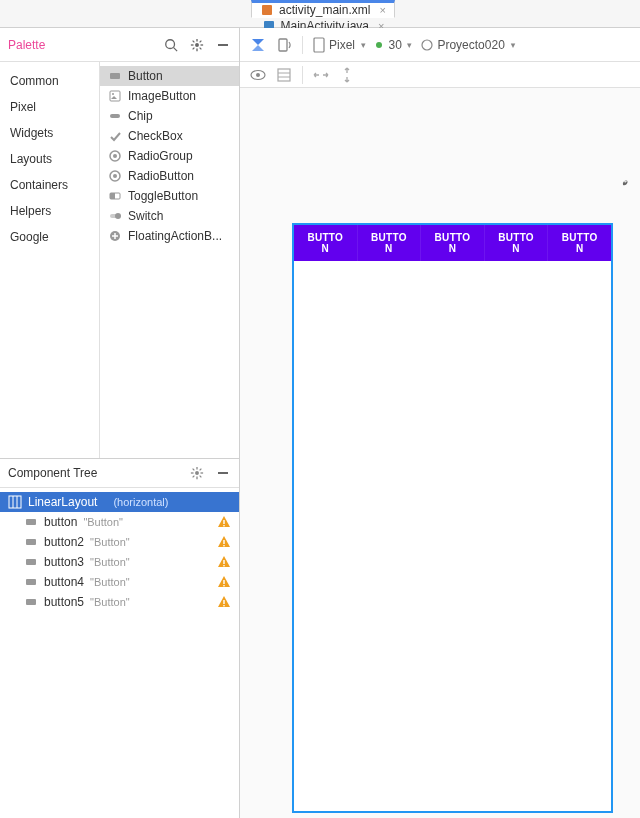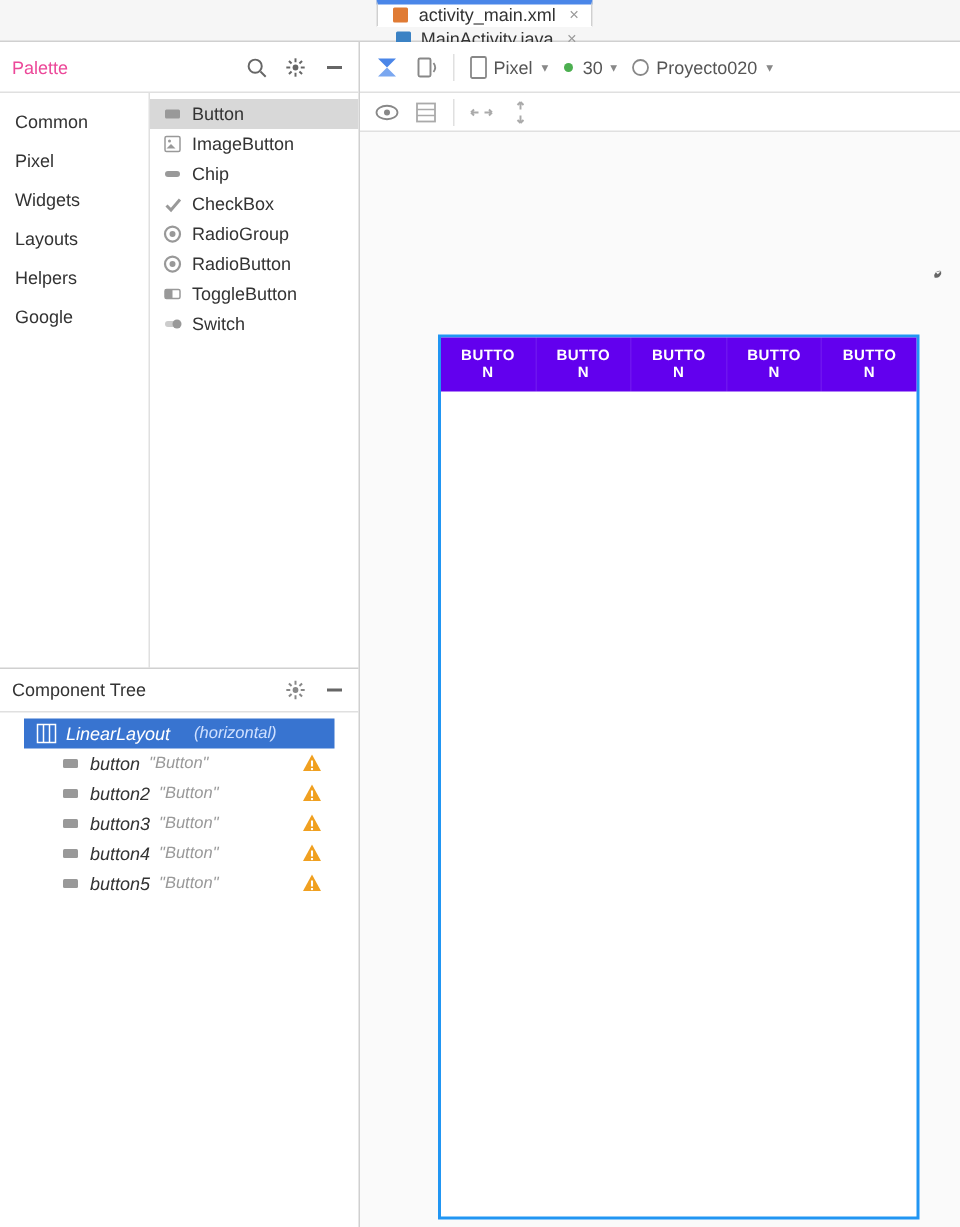--- a/index.html
+++ b/index.html
@@ -25,21 +25,21 @@
   .categories { width: 100px; border-right: 1px solid #e0e0e0; padding: 6px 0; }
   .cat-item { padding: 6px 10px; cursor: pointer; }
   .cat-item.selected { background: #e8e8e8; }
   .widgets { flex: 1; padding: 4px 0; overflow: auto; }
   .widget-item { display: flex; align-items: center; gap: 6px; padding: 3px 8px; cursor: grab; }
   .widget-item.selected { background: #d8d8d8; }
   .widget-icon { width: 14px; height: 14px; display: flex; align-items: center; justify-content: center; }
 
   
   .tree-header { display: flex; align-items: center; justify-content: space-between; height: 30px; padding: 0 8px; border-top: 1px solid #d0d0d0; border-bottom: 1px solid #e0e0e0; }
-  .tree-body { flex: 0 0 auto; padding: 4px 16px; font-style: italic; }
+  .tree-body { flex: 0 0 auto; padding: 4px 0; }
   .tree-row { display: flex; align-items: center; padding: 3px 8px; cursor: pointer; }
   .tree-row.selected { background: #3874d0; color: #fff; }
   .tree-row .detail { color: #999; margin-left: 6px; font-size: 11px; }
   .tree-row.selected .detail { color: #cfe0ff; margin-left: 16px; }
   .tree-indent { width: 16px; }
   .tree-icon { width: 14px; height: 14px; margin-right: 6px; }
   .warn-icon { margin-left: auto; width: 14px; height: 14px; }
 
   
   .designer { flex: 1; display: flex; flex-direction: column; background: #fafafa; }
@@ -110,20 +110,21 @@
         </span>
       </div>
     </div>
 
     <div class="palette-body">
       <div class="categories" id="categories">
           <div class="cat-item">Common</div>
           <div class="cat-item">Pixel</div>
           <div class="cat-item">Widgets</div>
           <div class="cat-item">Layouts</div>
+          <div class="cat-item">Containers</div>
           <div class="cat-item">Helpers</div>
           <div class="cat-item">Google</div>
         </div>
       <div class="widgets" id="widgets">
           <div class="widget-item selected">
             <span class="widget-icon">
               <svg width="14" height="14" viewBox="0 0 14 14">
                 <rect x="2" y="4" width="10" height="6" rx="1" fill="#999"></rect>
               </svg>
             </span>
@@ -183,20 +184,30 @@
             <span>ToggleButton</span>
           </div>
           <div class="widget-item">
             <span class="widget-icon">
               <svg width="14" height="14" viewBox="0 0 14 14">
                 <rect x="2" y="5" width="10" height="4" rx="2" fill="#ccc"></rect>
                 <circle cx="10" cy="7" r="3" fill="#999"></circle>
               </svg>
             </span>
             <span>Switch</span>
+          </div>
+          <div class="widget-item">
+            <span class="widget-icon">
+              <svg width="14" height="14" viewBox="0 0 14 14">
+                <circle cx="7" cy="7" r="5" fill="#999"></circle>
+                <line x1="7" y1="4" x2="7" y2="10" stroke="#fff" stroke-width="1.5"></line>
+                <line x1="4" y1="7" x2="10" y2="7" stroke="#fff" stroke-width="1.5"></line>
+              </svg>
+            </span>
+            <span>FloatingActionB...</span>
           </div>
         </div>
     </div>
 
     <div class="tree-header">
       <span>Component Tree</span>
       <div class="palette-actions">
         <span class="icon-btn">
           <svg width="14" height="14" viewBox="0 0 16 16">
               <circle cx="8" cy="8" r="2.2" fill="#888"></circle>

